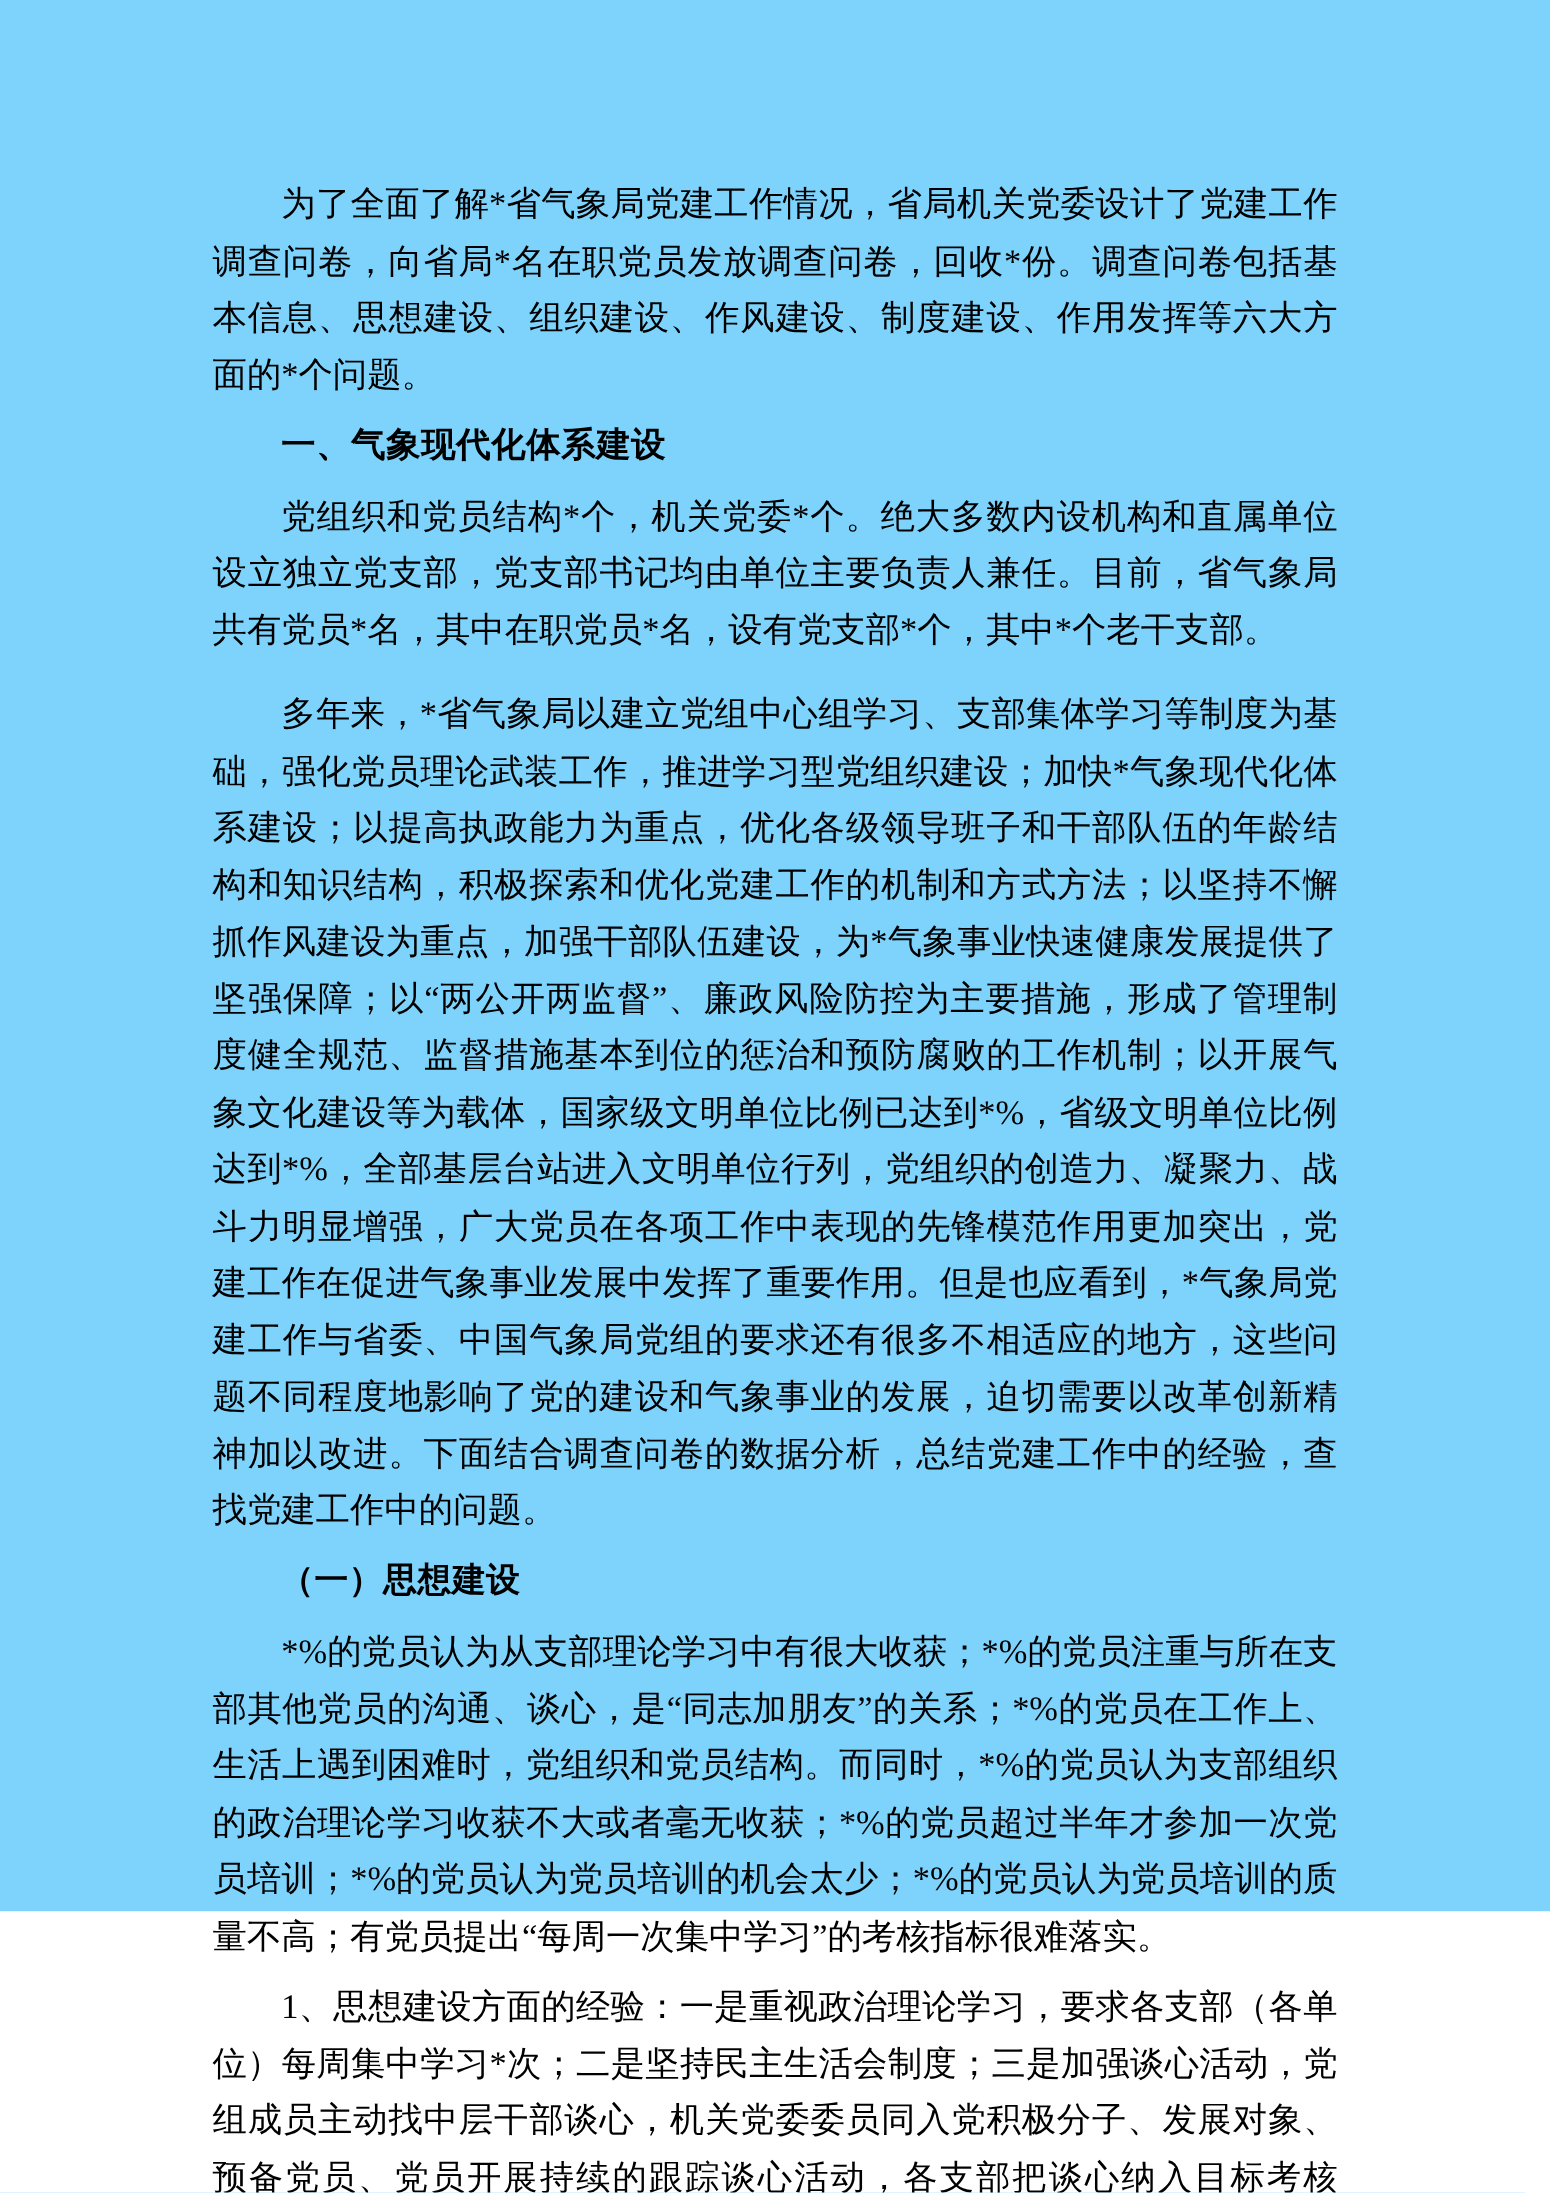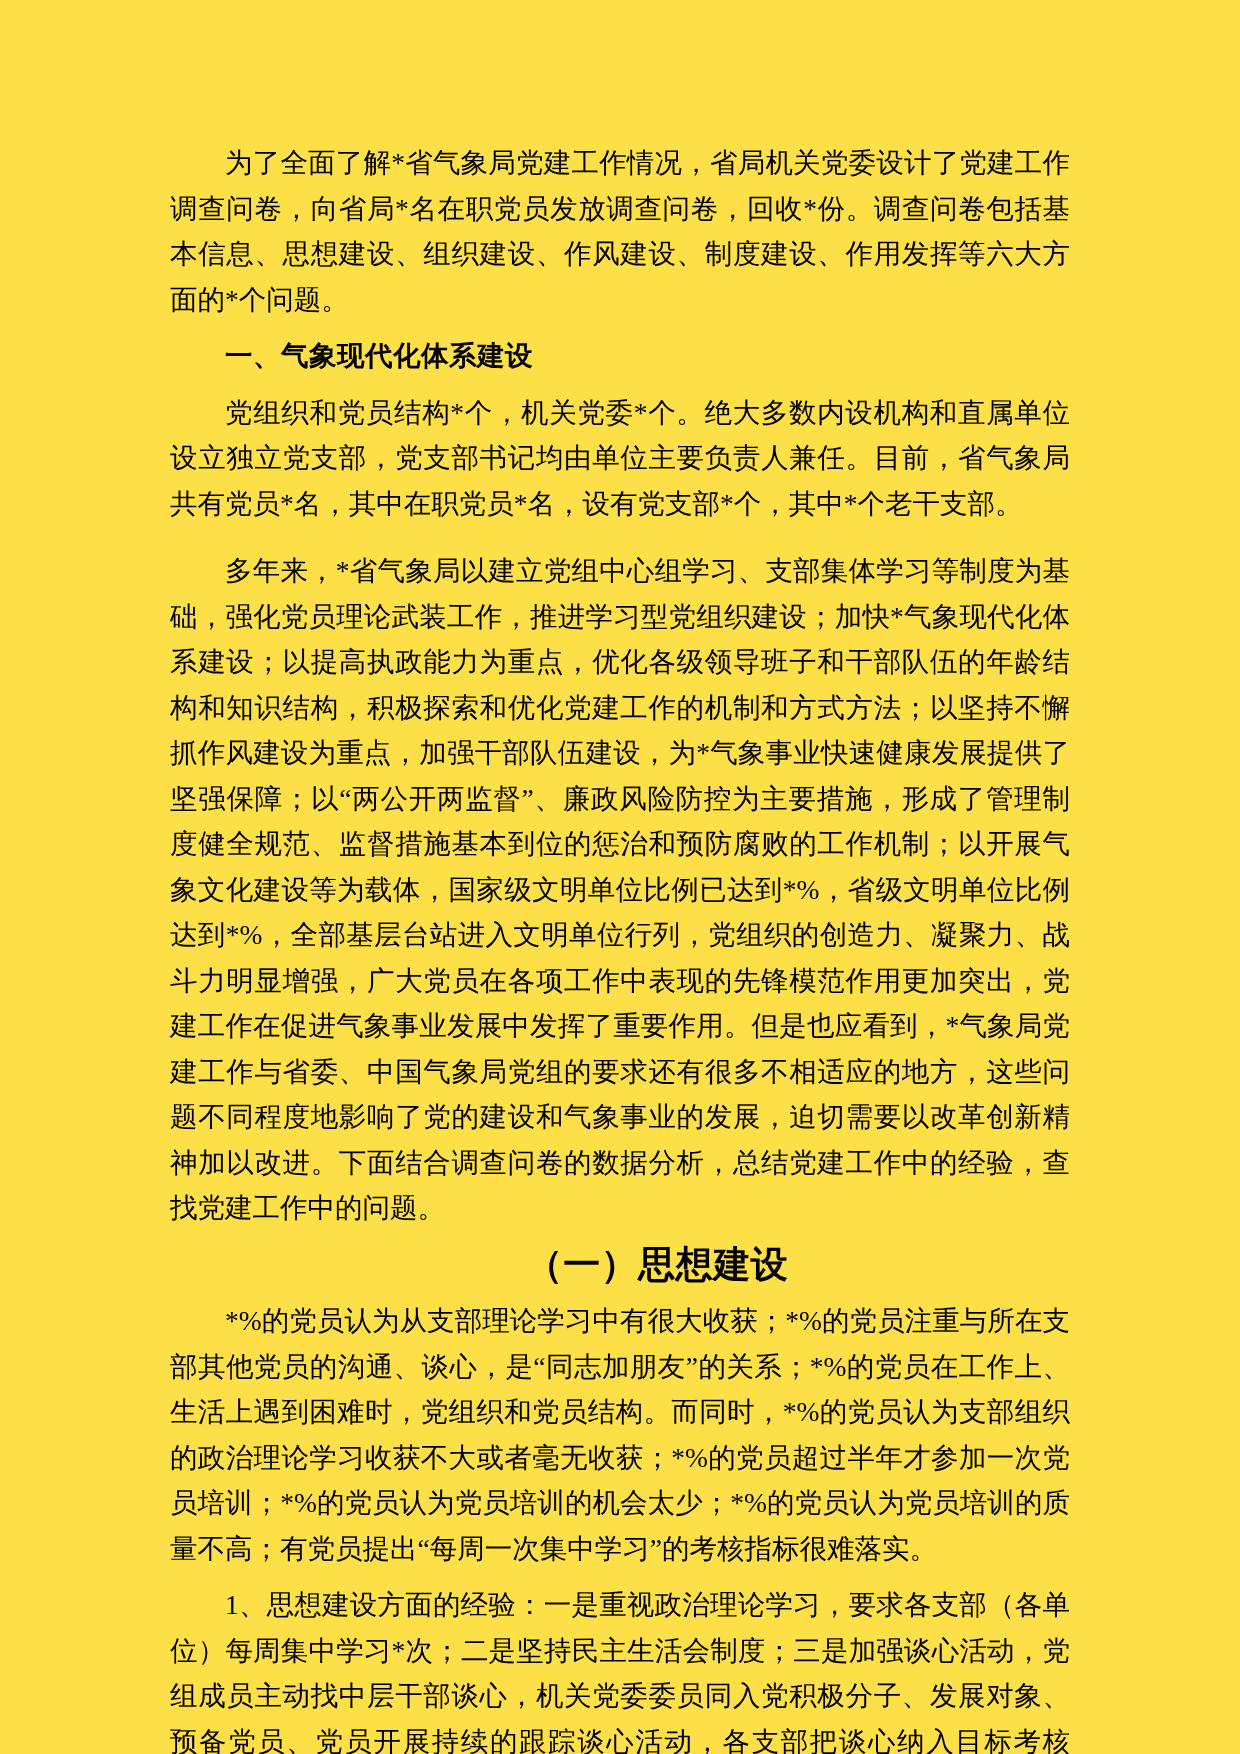--- a/index.html
+++ b/index.html
@@ -10,23 +10,23 @@
   body {
     width: 1240px;
     height: 1754px;
     font-family: "Liberation Serif", "DejaVu Serif", serif;
     color: #000000;
     overflow: hidden;
   }
   #page {
     box-sizing: border-box;
     width: 1240px;
-    height: 1754px;
+    height: 1529px;
     padding: 140px 118px 100px 170px;
-    background: #fde047;
+    background: #7dd3fc;
   }
   .doc-body {
     width: 900px;
   }
   p.para {
     margin: 0 0 0 0;
     font-size: 27.5px;
     line-height: 45.5px;
     text-align: justify;
     text-justify: inter-ideograph;
@@ -38,27 +38,26 @@
     margin: 0;
     font-size: 27.5px;
     line-height: 45.5px;
     font-weight: bold;
     text-indent: 2em;
     font-family: "Liberation Sans", "DejaVu Sans", sans-serif;
     letter-spacing: 0.5px;
   }
   h3.subheading {
     margin: 0;
-    font-size: 37px;
+    font-size: 27px;
     line-height: 45.5px;
     font-weight: bold;
     text-indent: 2em;
     font-family: "Liberation Sans", "DejaVu Sans", sans-serif;
     letter-spacing: 0.5px;
-    text-align: center;
   }
   .gap-before-heading { height: 11px; }
   .gap-after-heading  { height: 11px; }
   .gap-para           { height: 11px; }
 </style>
 </head>
 <body>
 
 <div id="page">
   <div class="doc-body">

